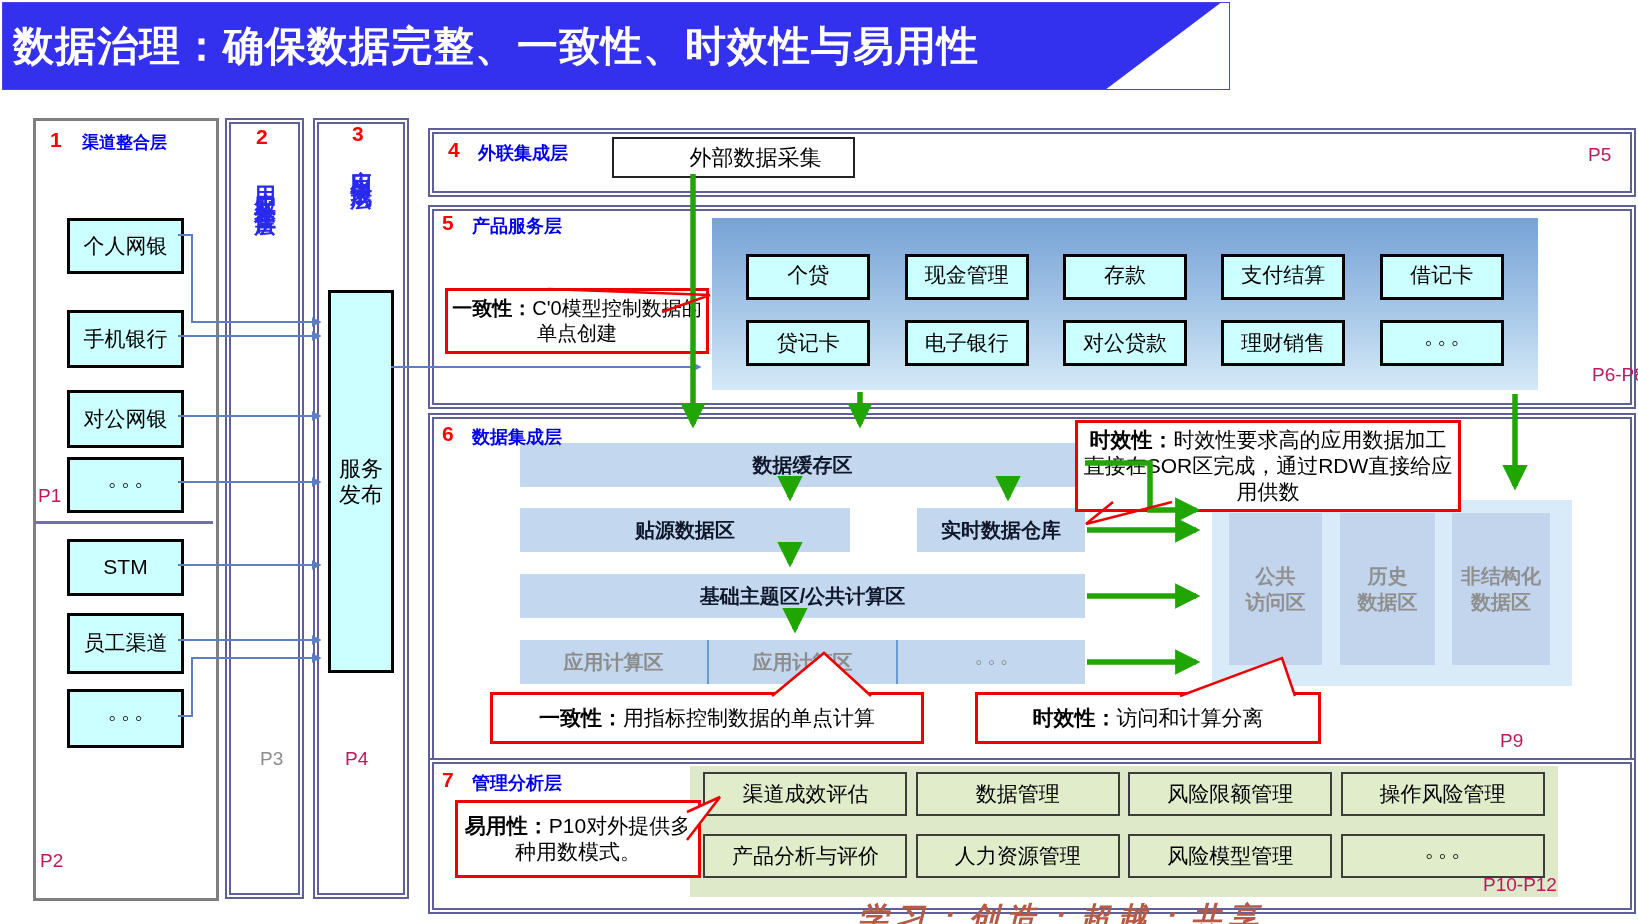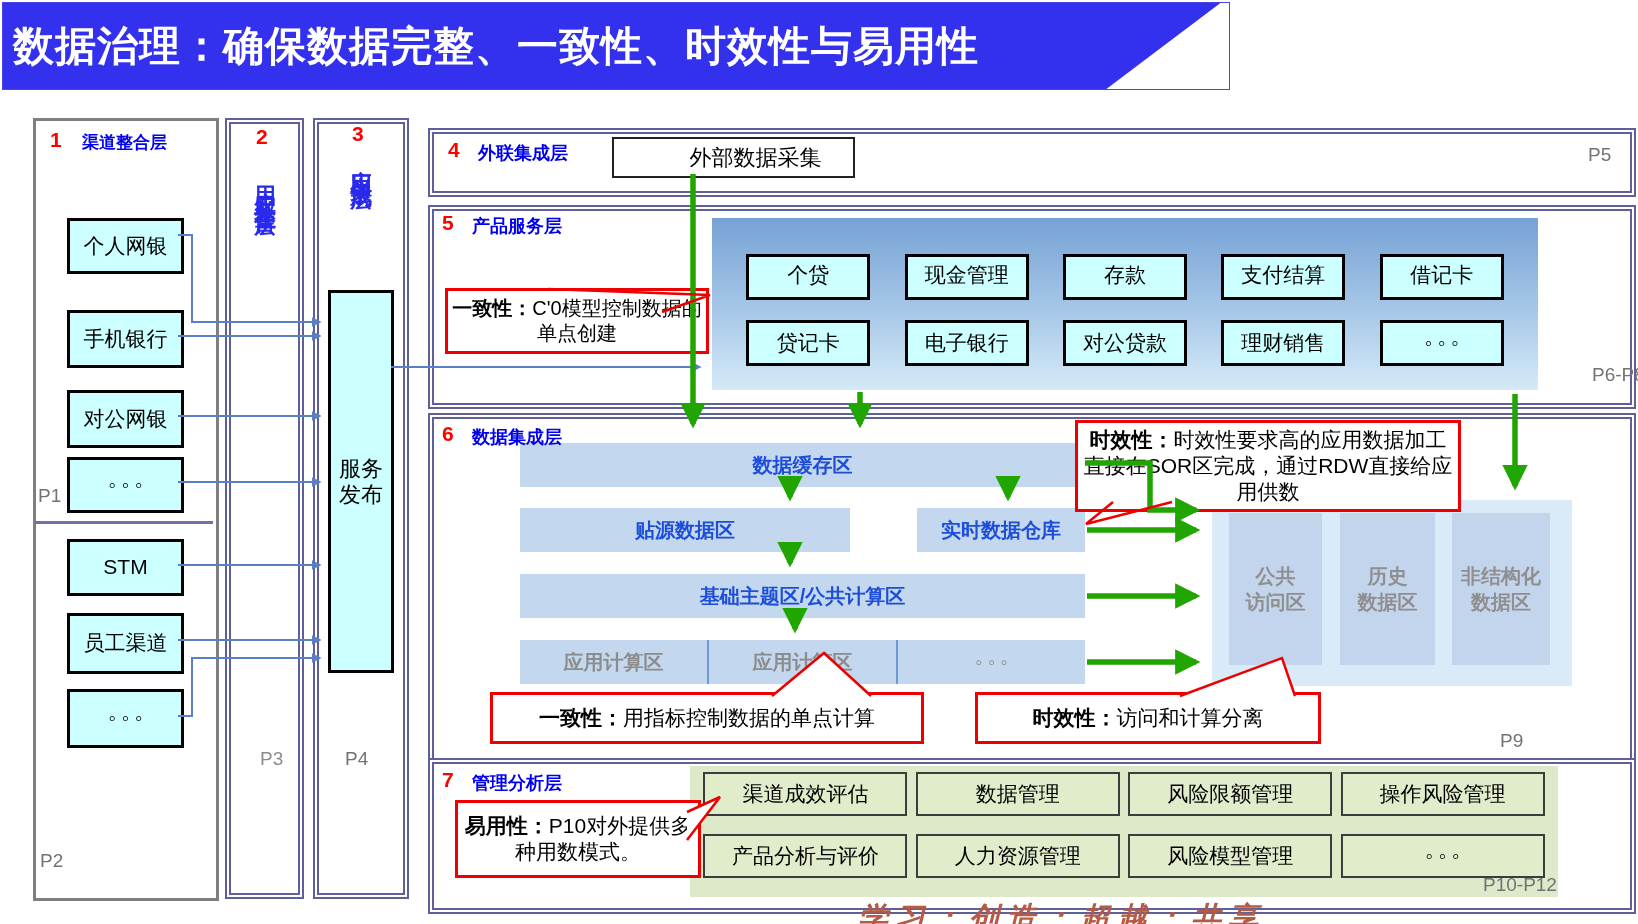--- a/index.html
+++ b/index.html
@@ -10,33 +10,33 @@
   .titlewrap{left:2px;top:2px;width:1226px;height:86px;border:1px solid #4a43ef;z-index:2;}
   .titleblue{position:absolute;left:0;top:0;width:100%;height:100%;background:#3431ee;
              clip-path:polygon(0 0,99.3% 0,90% 100%,0 100%);}
   .titletext{position:absolute;left:10px;top:0;width:1100px;height:86px;line-height:86px;
              color:#fff;font-size:41px;font-weight:bold;letter-spacing:1px;white-space:nowrap;}
   
   .sec{border:2px solid #5f5f99;outline:2px solid #5f5f99;outline-offset:-6px;background:#fff;z-index:1;}
   .col1{border:3px solid #7f7f7f;background:#fff;z-index:1;}
   .num{color:#f00;font-weight:bold;font-size:21px;z-index:3;}
   .lname{color:#0000ee;font-weight:bold;font-size:18px;z-index:3;white-space:nowrap;}
-  .page-label{font-size:19px;color:#737373;z-index:3;white-space:nowrap;}
+  .page-label{font-size:19px;color:#be185d;z-index:3;white-space:nowrap;}
   .gray{color:#8c8c8c;margin-left:12px;}
   .vert{writing-mode:vertical-lr;text-orientation:upright;color:#2a2aee;font-weight:bold;
         font-size:22px;letter-spacing:5px;z-index:3;}
   
   .cyan{background:#ccffff;border:3px solid #000;display:flex;align-items:center;justify-content:center;
         font-size:21px;color:#000;z-index:3;text-align:center;white-space:pre-line;line-height:1.15;}
   .whitebox{background:#fff;border:2px solid #222;display:flex;align-items:center;justify-content:center;
         font-size:22px;z-index:3;}
   .gradpanel{background:linear-gradient(#76a2d5,#a8c8e8 55%,#d5eaf8);z-index:2;}
   .prow{display:flex;justify-content:space-evenly;align-items:center;z-index:3;}
   .prow .cyan{position:relative;width:118px;height:40px;flex:none;}
-  .bar{background:#c3d7ee;color:#1d4ed8;font-weight:bold;font-size:20px;display:flex;
+  .bar{background:#c3d7ee;color:#0f172a;font-weight:bold;font-size:20px;display:flex;
        align-items:center;justify-content:center;z-index:2;}
   .approw{background:#c3d7ee;display:flex;z-index:2;}
   .appcell{flex:1;display:flex;align-items:center;justify-content:center;color:#8c8c8c;
            font-weight:bold;font-size:20px;}
   .appcell + .appcell{border-left:2px solid #6b9bd2;}
   .rpanel{background:#d9eaf8;z-index:2;}
   .rbox{background:#c2d5ec;color:#8f8f8f;font-weight:bold;font-size:20px;display:flex;
         align-items:center;justify-content:center;text-align:center;white-space:pre-line;
         line-height:1.3;z-index:3;}
   .gpanel{background:#dde9c8;z-index:2;}

